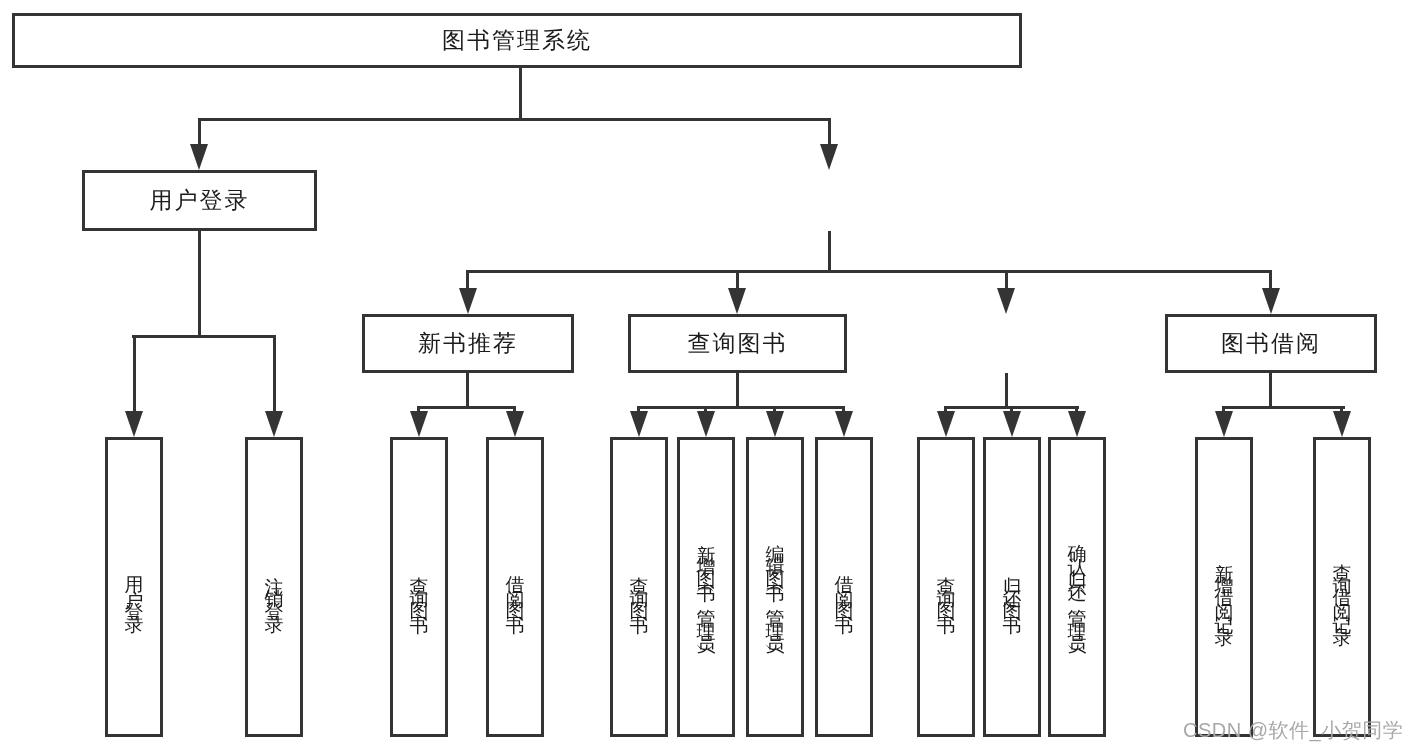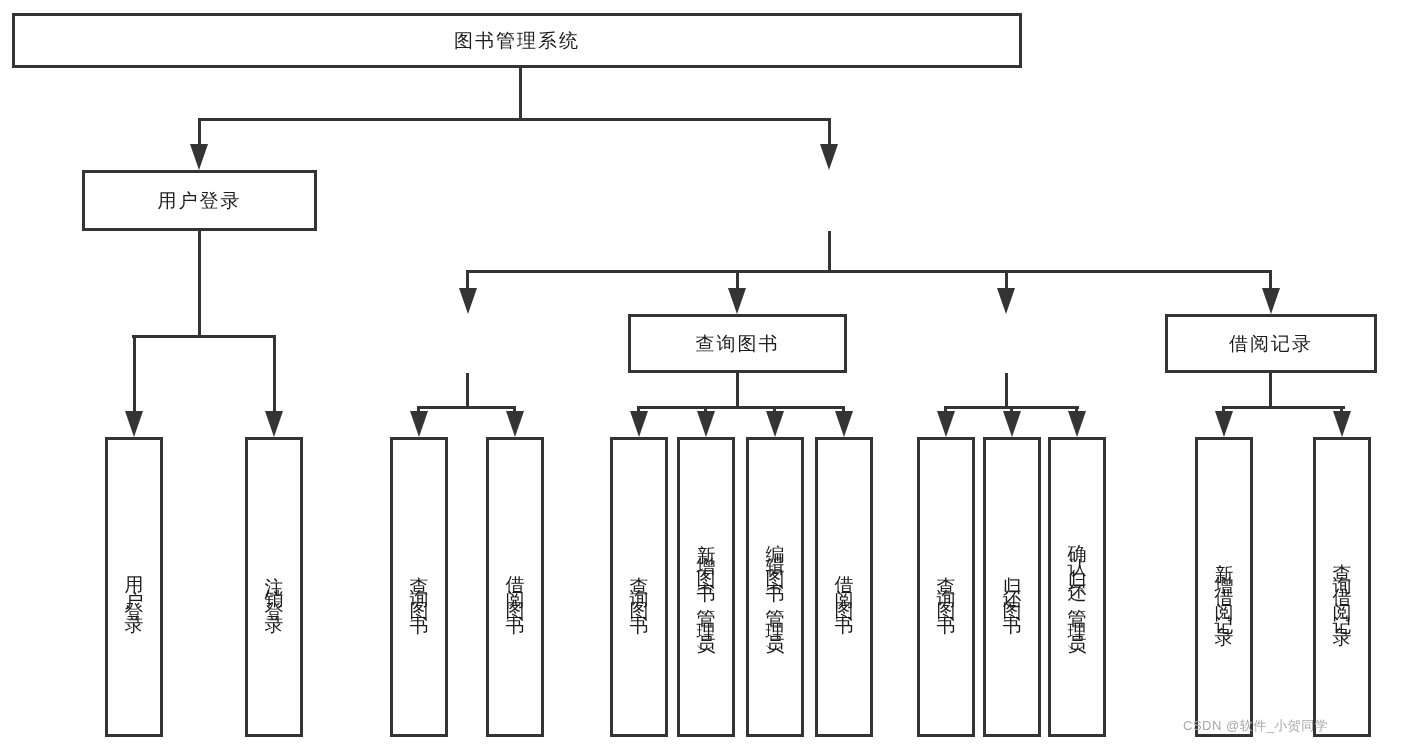--- a/index.html
+++ b/index.html
@@ -1,28 +1,28 @@
 <!DOCTYPE html>
 <html><head>
 <meta charset="utf-8">
 <style>
   html,body{margin:0;padding:0;background:#ffffff;}
   body{width:1405px;height:747px;position:relative;overflow:hidden;
        font-family:"Liberation Sans","DejaVu Sans",sans-serif;}
   .stage{position:absolute;left:0;top:0;width:1405px;height:747px;background:#ffffff;}
   .box{position:absolute;box-sizing:border-box;border:3px solid #343434;background:#ffffff;
        display:flex;align-items:center;justify-content:center;
-       color:#1c1c1c;font-size:19px;letter-spacing:2px;z-index:2;}
+       color:#1c1c1c;font-size:23px;letter-spacing:2px;z-index:2;}
   .vbox{writing-mode:vertical-rl;letter-spacing:13px;font-size:19px;}
   .vline{position:absolute;background:#343434;width:3px;z-index:1;}
   .hline{position:absolute;background:#343434;height:3px;z-index:1;}
   .arrow{position:absolute;width:0;height:0;z-index:1;
          border-left:9px solid transparent;border-right:9px solid transparent;
          border-top:26px solid #343434;}
-  .watermark{position:absolute;left:1183px;top:717px;font-size:13px;color:#a8a8a8;
+  .watermark{position:absolute;left:1183px;top:717px;font-size:20px;color:#a8a8a8;
              letter-spacing:0.5px;z-index:5;white-space:nowrap;}
 </style>
 </head>
 <body>
 
 <div class="stage">
 
   <div class="box" style="left:12px;top:13px;width:1010px;height:55px;">
     <span>图书管理系统</span>
   </div>
@@ -49,25 +49,28 @@
   <div class="hline" style="left:466px;top:270px;width:806px;"></div>
   <div class="vline" style="left:466px;top:270px;height:18px;"></div>
   <div class="arrow" style="left:459px;top:288px;"></div>
   <div class="vline" style="left:736px;top:270px;height:18px;"></div>
   <div class="arrow" style="left:728px;top:288px;"></div>
   <div class="vline" style="left:1005px;top:270px;height:18px;"></div>
   <div class="arrow" style="left:997px;top:288px;"></div>
   <div class="vline" style="left:1269px;top:270px;height:18px;"></div>
   <div class="arrow" style="left:1262px;top:288px;"></div>
 
+  <div class="box" style="left:362px;top:314px;width:212px;height:59px;">
+    <span>新书推荐</span>
+  </div>
   <div class="box" style="left:628px;top:314px;width:219px;height:59px;">
     <span>查询图书</span>
   </div>
   <div class="box" style="left:1165px;top:314px;width:212px;height:59px;">
-    <span>借阅记录</span>
+    <span>图书借阅</span>
   </div>
 
   <div class="vline" style="left:466px;top:373px;height:33px;"></div>
   <div class="hline" style="left:417px;top:406px;width:99px;"></div>
   <div class="vline" style="left:417px;top:406px;height:5px;"></div>
   <div class="arrow" style="left:410px;top:411px;"></div>
   <div class="vline" style="left:513px;top:406px;height:5px;"></div>
   <div class="arrow" style="left:506px;top:411px;"></div>
 
   <div class="vline" style="left:736px;top:373px;height:33px;"></div>

